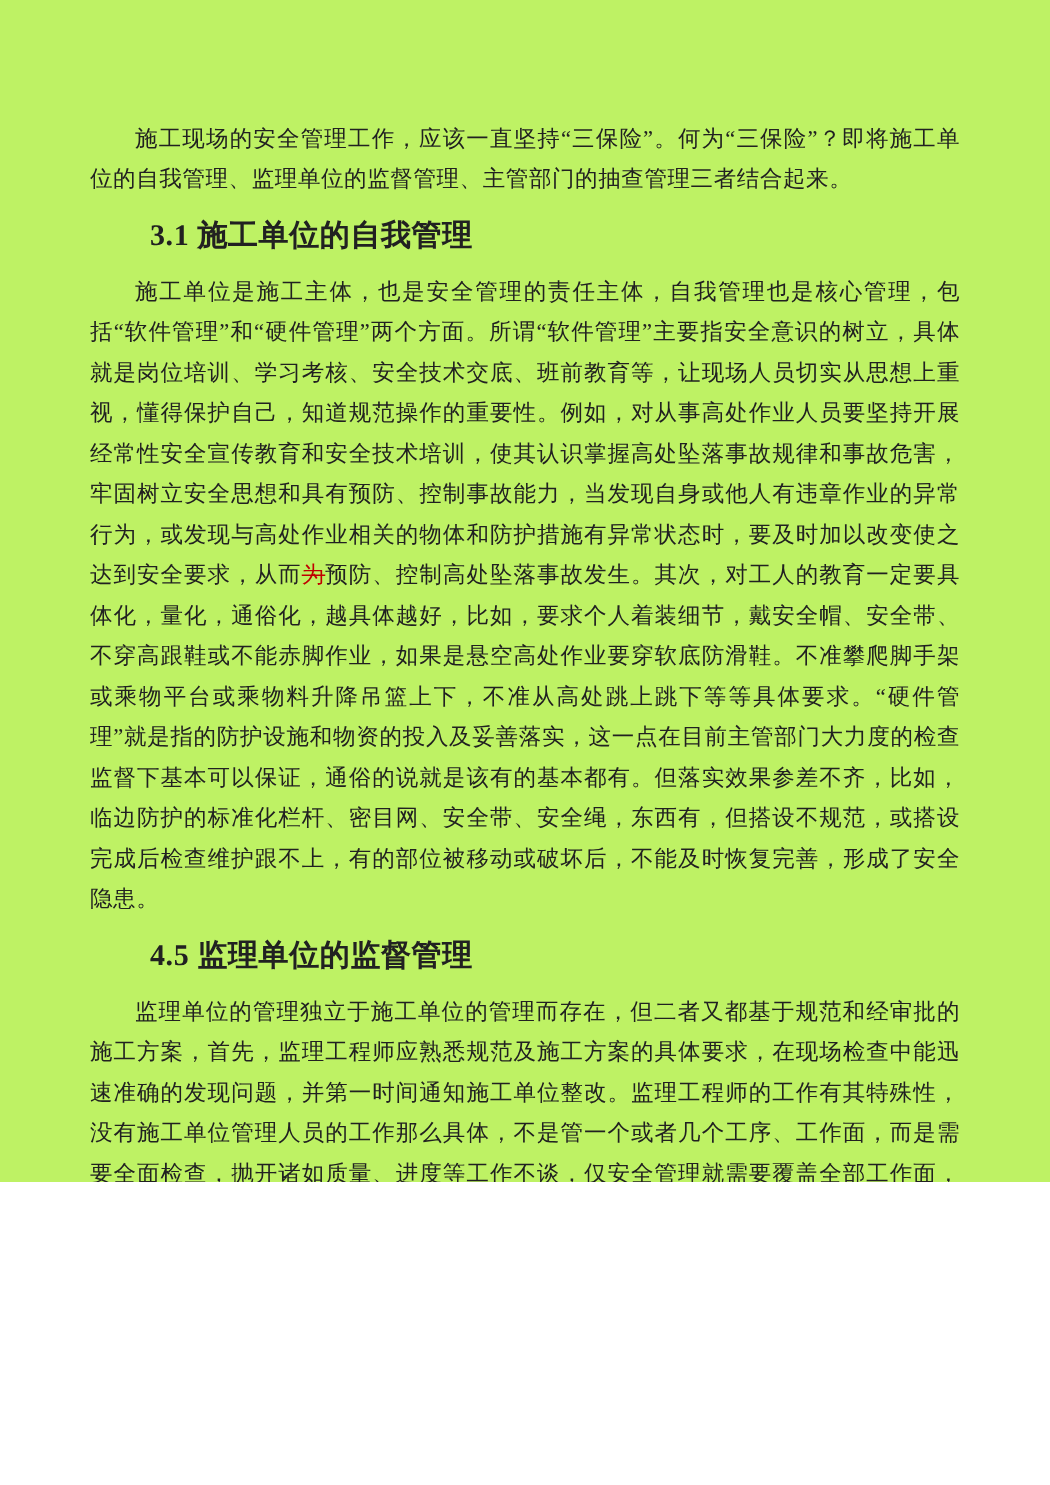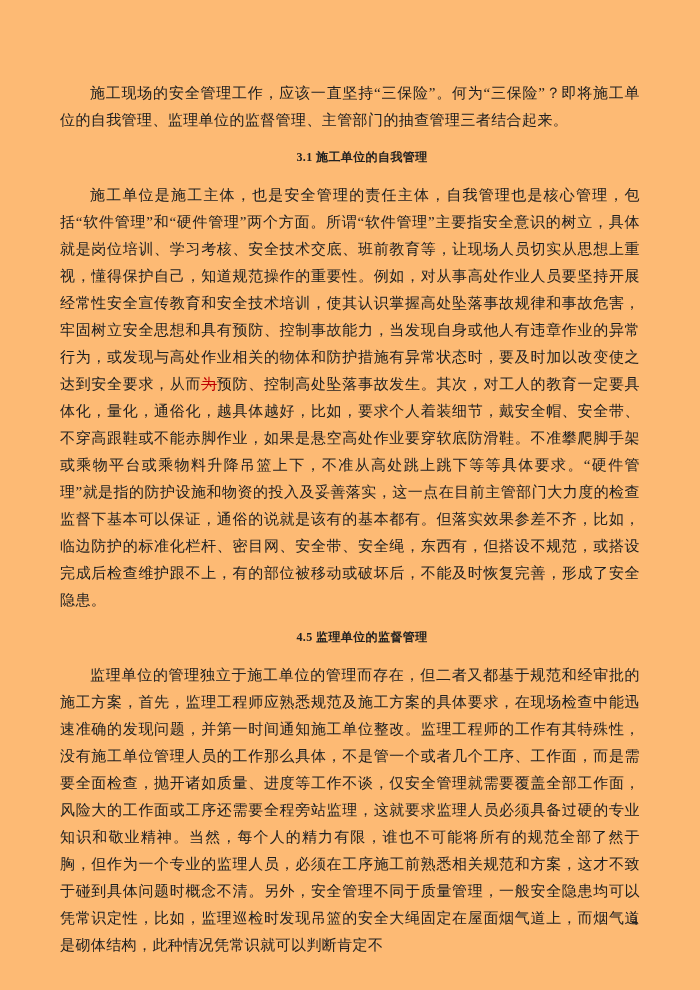--- a/index.html
+++ b/index.html
@@ -3,22 +3,22 @@
 <meta charset="utf-8">
 <style>
   html, body {
     margin: 0;
     padding: 0;
     background: #ffffff;
   }
   .page {
     position: relative;
     width: 700px;
-    height: 990px;
-    background: #fdba74;
+    height: 788px;
+    background: #bef264;
     font-family: "Liberation Serif", "DejaVu Serif", serif;
     color: #212121;
     overflow: hidden;
   }
   .content {
     position: absolute;
     left: 60px;
     top: 80px;
     width: 580px;
   }
@@ -26,25 +26,24 @@
     margin: 0;
     text-indent: 2em;
     text-align: justify;
     font-size: 15px;
     line-height: 27px;
     letter-spacing: 0.4px;
   }
   .heading {
     margin: 10px 0 11px 0;
     text-indent: 2em;
-    font-size: 12px;
+    font-size: 20px;
     font-weight: bold;
     line-height: 27px;
     letter-spacing: 0.4px;
-    text-align: center;
   }
   .del {
     color: #c00000;
     text-decoration: line-through;
     text-decoration-color: #c00000;
   }
   .page-number {
     position: absolute;
     top: 912px;
     right: 62px;

